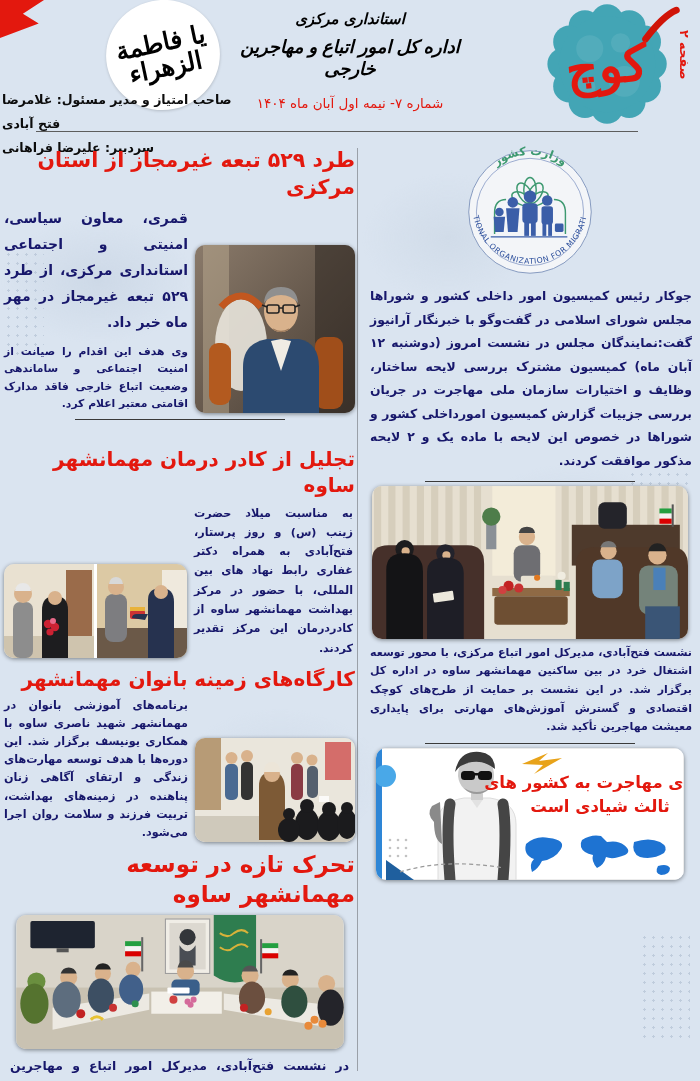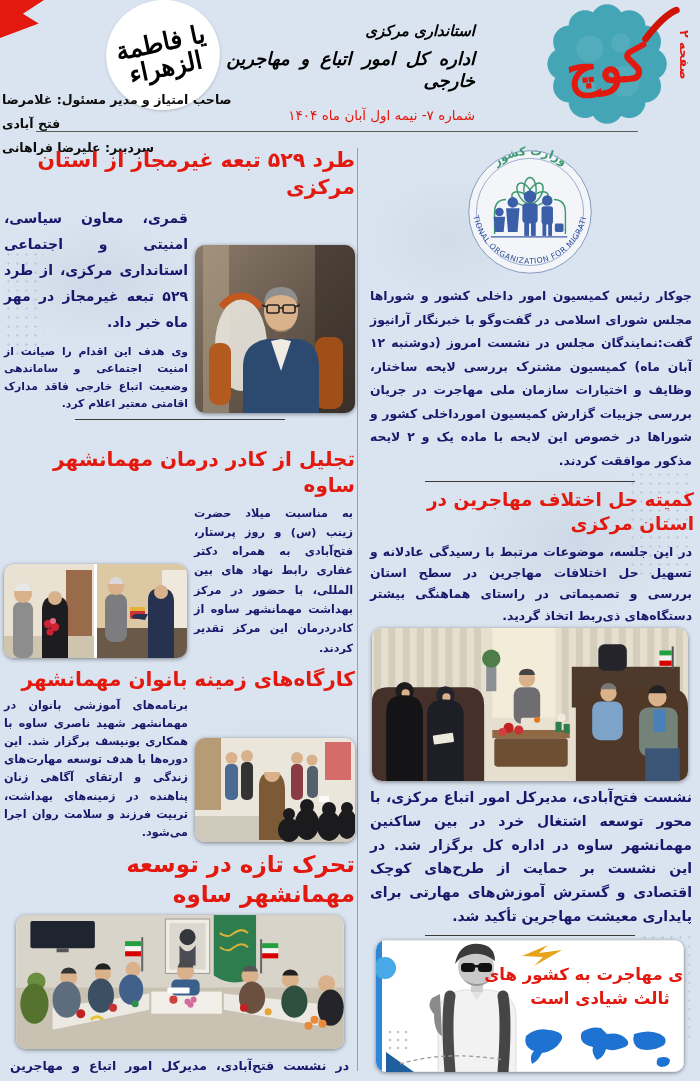--- a/index.html
+++ b/index.html
@@ -20,23 +20,23 @@
   
   header{position:absolute;top:0;left:0;right:0;height:140px}
   .corner-tl{position:absolute;left:0;top:0;width:44px;height:38px;background:var(--red);
     clip-path:polygon(0 0,100% 0,52% 36%,88% 62%,0 100%)}
   .callig{position:absolute;left:106px;top:0;width:114px;height:110px;background:#fff;border-radius:50%;
     display:flex;align-items:center;justify-content:center;transform:rotate(-12deg);box-shadow:0 1px 3px rgba(0,0,0,.18)}
   .callig span{font-family:"DejaVu Serif",serif;font-weight:bold;font-size:25px;color:#000;
     text-align:center;line-height:1;display:block;width:92px}
   .credits{position:absolute;left:2px;top:88px;width:238px;text-align:left;color:#0c0c0c}
   .credits div{font-size:12.5px;font-weight:bold;line-height:1.9}
-  .org-block{position:absolute;left:225px;top:22px;width:250px;color:#000}
+  .org-block{position:absolute;left:225px;top:10px;width:250px;text-align:center;color:#000}
   .org1{font-family:"DejaVu Serif",serif;font-style:italic;font-weight:bold;font-size:15px}
-  .org2{font-family:Liberation Mono, monospace;font-style:italic;font-weight:bold;font-size:18px;margin-top:8px}
+  .org2{font-family:Liberation Sans, sans-serif;font-style:italic;font-weight:bold;font-size:18px;margin-top:8px}
   .issue{font-size:13.5px;color:var(--red);margin-top:15px;font-weight:normal}
   .brand{position:absolute;right:14px;top:2px;width:154px;height:126px}
   .page-label{position:absolute;right:8px;top:30px;writing-mode:vertical-rl;color:var(--red);
     font-weight:bold;font-size:12.5px;letter-spacing:2px}
   .hrule{position:absolute;left:36px;right:62px;top:131px;height:1px;background:#5d5d5d}
 
   
   .main{position:absolute;top:140px;left:0;right:0;bottom:0;display:flex;overflow:hidden}
   .col-r{width:342px;padding:2px 6px 0 8px}
   .divider{width:1px;background:#9aa0a8;margin:8px 0 10px}
@@ -47,21 +47,21 @@
   .t-r2{font-size:18.5px;margin:6px 0 3px}
   .t-r3{font-size:19.5px;margin:6px 0 2px}
   .t-l1{font-size:20.5px;margin:5px 0 6px}
   .t-l2{font-size:20px;margin:26px 0 6px}
   .t-l3{font-size:20px;margin:8px 0 5px}
   .t-l4{font-size:23px;margin:8px 0 5px}
 
   .body{color:var(--navy);font-weight:bold;text-align:justify}
   .b-r1{font-size:12.4px;line-height:1.9;padding:4px 2px 2px 4px}
   .b-r2{font-size:12.4px;line-height:1.72;padding:2px 2px 0 4px}
-  .b-r3{font-size:14px;line-height:1.7;padding:3px 2px 0 4px}
+  .b-r3{font-size:11px;line-height:1.7;padding:3px 2px 0 4px}
   .lead-l1{font-size:14px;line-height:1.85;text-align:justify}
   .b-l1{font-size:10.8px;line-height:1.62;margin-top:7px}
   .b-l2{font-size:11.2px;line-height:1.72}
   .b-l3{font-size:11.2px;line-height:1.62}
   .b-l4{font-size:12.4px;line-height:1.9;padding:3px 6px 0 6px}
 
   .sep{height:1px;background:#3a3a3a;width:210px;margin:6px auto 4px}
 
   .row{display:flex;align-items:flex-end}
   .ph{border-radius:10px;overflow:hidden;box-shadow:0 1px 4px rgba(0,0,0,.45);flex:none;font-size:0;line-height:0}
@@ -170,24 +170,20 @@
               <rect x="124" y="83" width="4" height="13"></rect>
             <rect x="131" y="83" width="9" height="9" rx="1.5"></rect>
           </g>
           <path d="M64 97 H144" stroke="#3b5ea8" stroke-width="1.5"></path>
         </svg>
         <p class="body b-r1">جوکار رئیس کمیسیون امور داخلی کشور و شوراها مجلس شورای اسلامی در گفت‌وگو با خبرنگار آرانیوز گفت:نمایندگان مجلس در نشست امروز (دوشنبه ۱۲ آبان ماه) کمیسیون مشترک بررسی لایحه ساختار، وظایف و اختیارات سازمان ملی مهاجرت در جریان بررسی جزییات گزارش کمیسیون امورداخلی کشور و شوراها در خصوص این لایحه با ماده یک و ۲ لایحه مذکور موافقت کردند.</p>
       </article>
 
       <div class="sep"></div>
 
-      <article>
-        <h2 class="h-red t-r2">کمیته حل اختلاف مهاجرین در استان مرکزی</h2>
-        <p class="body b-r2">در این جلسه، موضوعات مرتبط با رسیدگی عادلانه و تسهیل حل اختلافات مهاجرین در سطح استان بررسی و تصمیماتی در راستای هماهنگی بیشتر دستگاه‌های ذی‌ربط اتخاذ گردید.</p>
-      </article>
 
       <article>
         <div class="ph center-block" style="width:316px">
           <svg viewBox="0 0 310 150" width="316" height="153">
             <rect width="310" height="150" fill="#e6dfd0"></rect>
             <g fill="#d6cebc">
                 <rect x="2" y="0" width="7" height="92"></rect>
                 <rect x="16" y="0" width="7" height="92"></rect>
                 <rect x="30" y="0" width="7" height="92"></rect>
                 <rect x="44" y="0" width="7" height="92"></rect>

